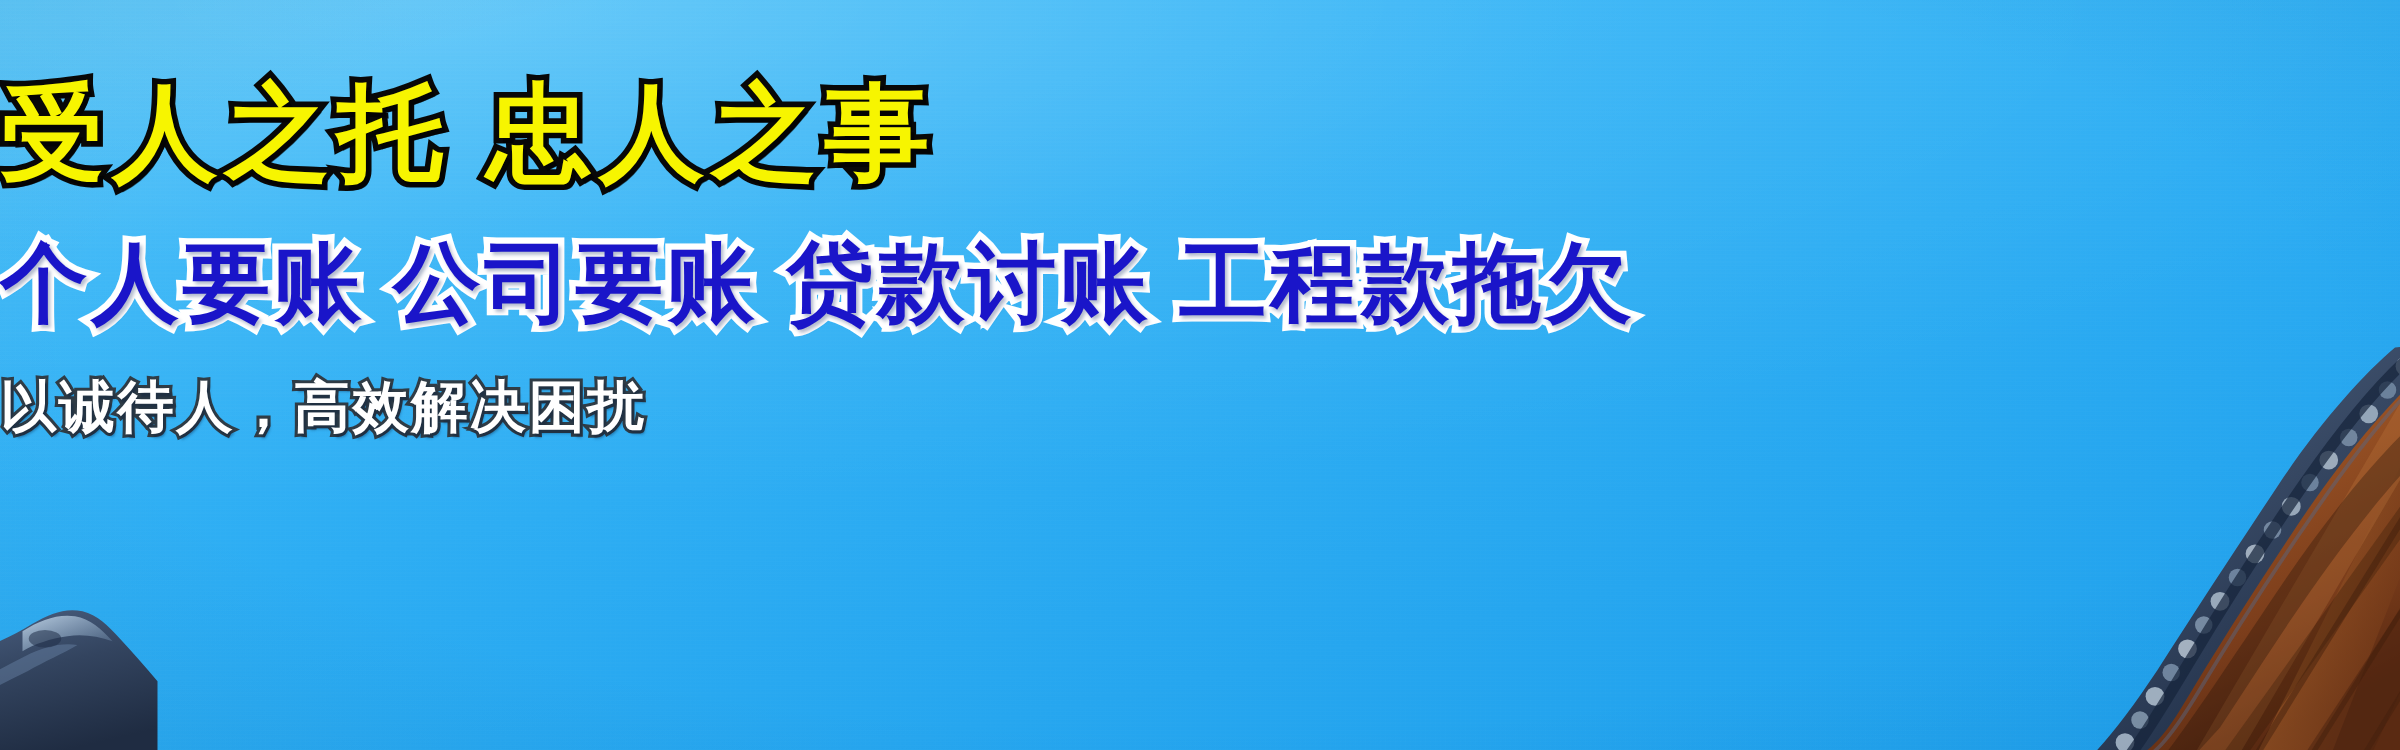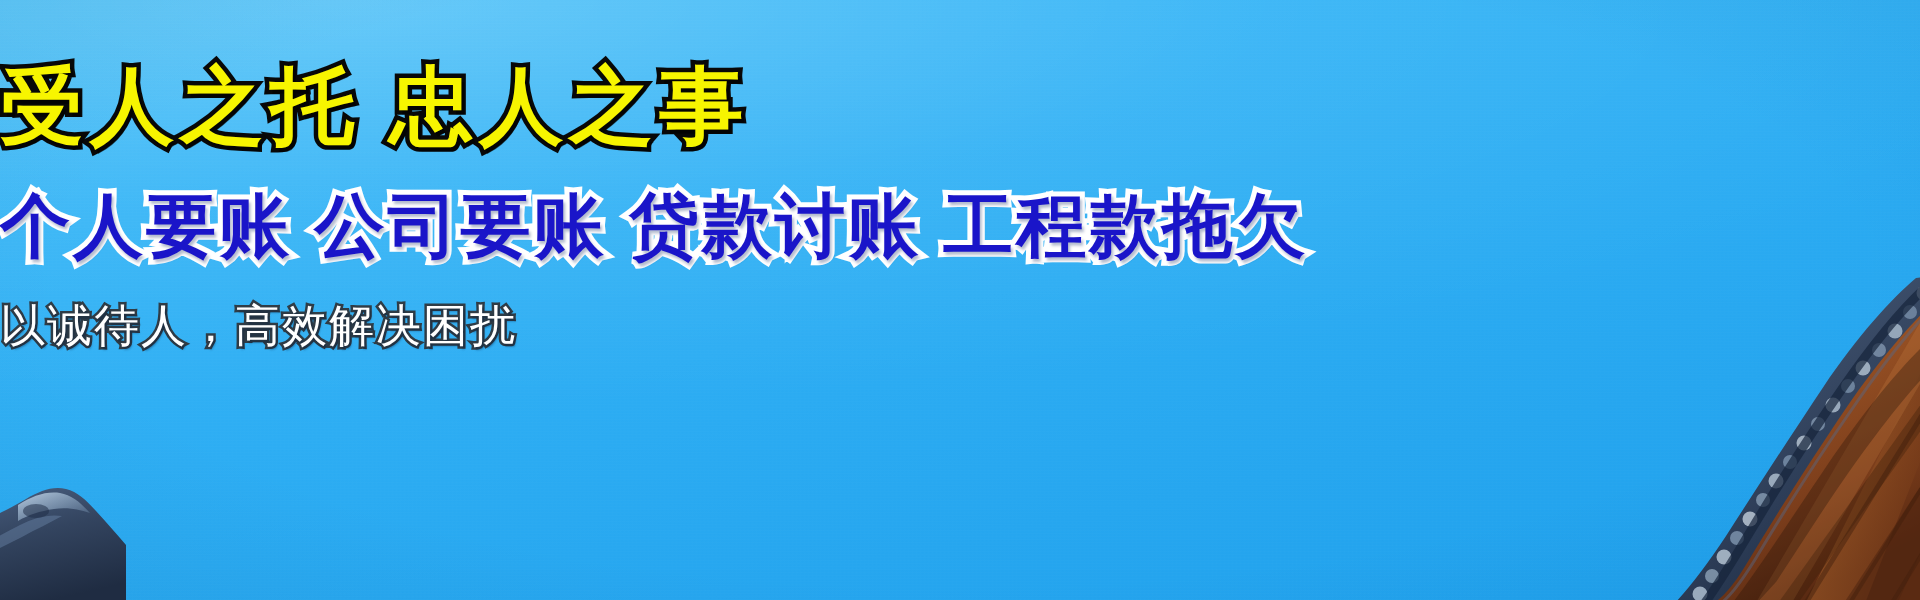--- a/index.html
+++ b/index.html
@@ -113,21 +113,21 @@
     -webkit-text-stroke: 10px #ffffff;
     paint-order: stroke fill;
     text-shadow:
       2px 3px 3px rgba(0,30,90,0.30);
   }
 
   .tagline {
     margin-top: 36px;
     font-size: 45px;
     line-height: 1.1;
-    font-weight: 400;
+    font-weight: 700;
     letter-spacing: 2px;
     color: #ffffff;
     white-space: nowrap;
     -webkit-text-stroke: 5px #2f3c46;
     paint-order: stroke fill;
     text-shadow: 2px 3px 2px rgba(0,25,60,0.35);
   }
 </style>
 </head>
 <body>

